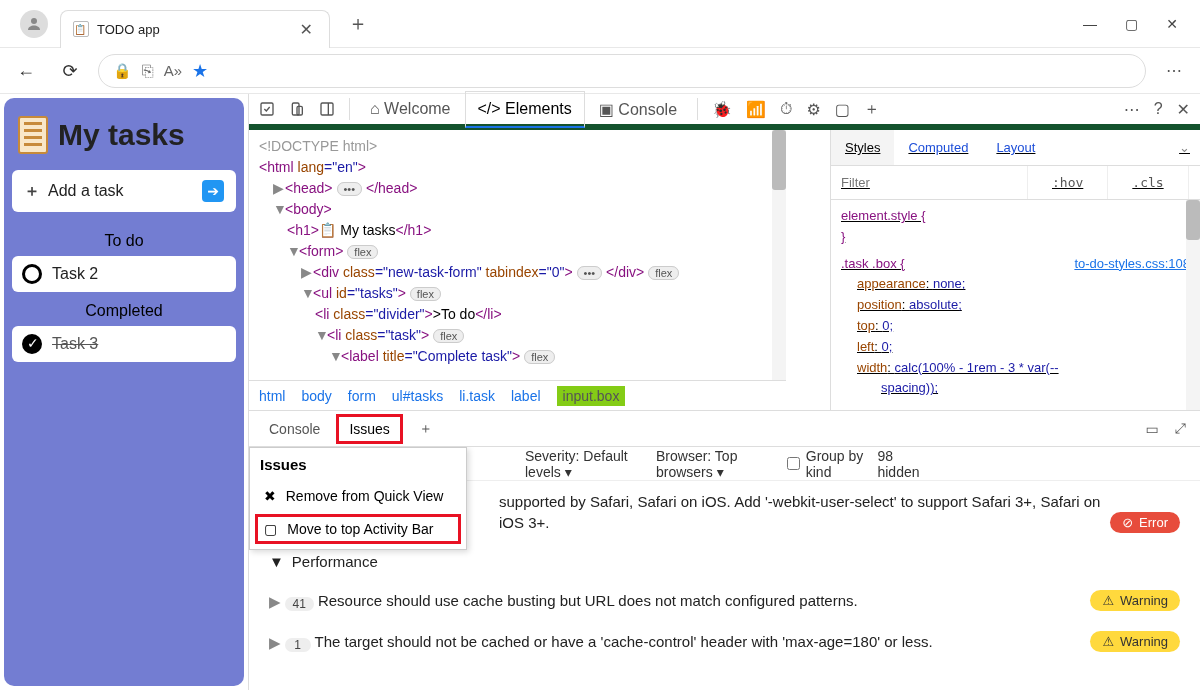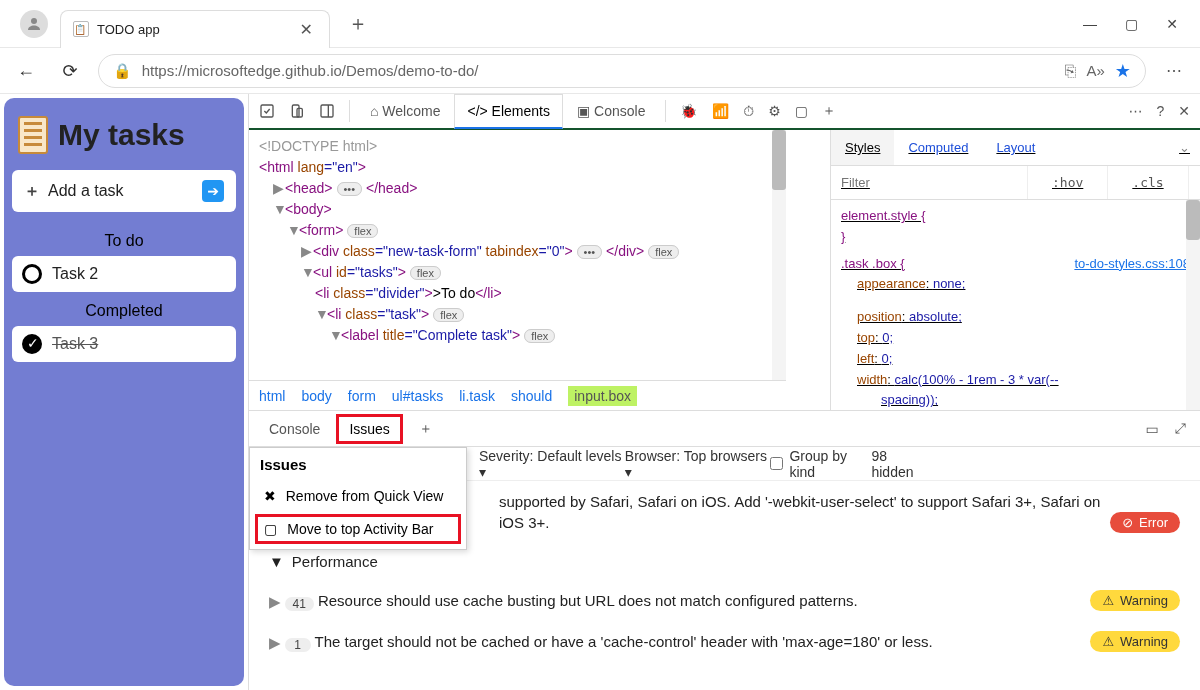--- a/index.html
+++ b/index.html
@@ -40,21 +40,21 @@
 .add-task .go { margin-left:auto; width:22px; height:22px; background:#2196f3; border-radius:4px; display:flex; align-items:center; justify-content:center; color:#fff; font-size:14px; }
 .section-label { text-align:center; color:#000; font-size:16px; padding: 6px 0; }
 .task { background:#fff; border-radius:6px; padding:8px 10px; display:flex; align-items:center; gap:10px; margin-bottom:4px; font-size:16px; }
 .task .circle { width:20px; height:20px; border:3px solid #000; border-radius:50%; }
 .task.done .circle { background:#000; position:relative; }
 .task.done .circle::after { content:"✓"; color:#fff; position:absolute; left:2px; top:-2px; font-size:14px; }
 .task.done span { text-decoration: line-through; color:#555; }
 
 
 .devtools { flex:1; display:flex; flex-direction:column; border-left:1px solid #ddd; }
-.dt-toolbar { height: 36px; display:flex; align-items:center; border-bottom:2px solid #14532d; padding: 0 4px; gap:2px; font-size:14px; color:#555; }
+.dt-toolbar { height: 36px; display:flex; align-items:center; border-bottom:6px solid #14532d; padding: 0 4px; gap:2px; font-size:16px; color:#555; }
 .dt-toolbar .tb-btn { padding:4px 6px; cursor:pointer; display:flex; align-items:center; gap:6px; }
 .dt-toolbar .tab-item { padding: 8px 12px; cursor:pointer; }
 .dt-toolbar .tab-item.active2 { border-bottom: 2px solid #1a73e8; color:#000; }
 .dt-toolbar .sep { width:1px; height:22px; background:#ddd; margin:0 6px; }
 .dt-toolbar .spacer { flex:1; }
 .code-svg { width:16px; height:16px; }
 
 .dt-body { display:flex; flex:1; min-height:0;gap:44px; }
 .dom-panel { flex:1; position:relative; font-family: Consolas, monospace; font-size:14px; display:flex; flex-direction:column; min-width:0; }
 .dom-content { padding: 6px 10px; overflow:hidden; flex:1; line-height:1.5; position:relative; }
@@ -65,21 +65,21 @@
 .val { color:#1a1aa6; }
 .txt { color:#000; }
 .pseudo { color:#236e25; }
 .badge { background:#eee; border:1px solid #ccc; border-radius:8px; padding:0 6px; font-size:11px; color:#555; margin-left:4px; }
 .twisty { color:#888; display:inline-block; width:12px; }
 .dom-line { white-space:nowrap; }
 .indent1 { padding-left:14px; } .indent2 { padding-left:28px; } .indent3 { padding-left:42px; }
 .indent4 { padding-left:56px; } .indent5 { padding-left:70px; } .indent6 { padding-left:84px;margin-top:44px; }
 
 .breadcrumb { border-top:1px solid #ddd; height:30px; display:flex; align-items:center; padding:0 10px; gap:16px; font-size:14px; color:#1a73e8; }
-.breadcrumb span.sel { background:#bef264; color:#555; padding:2px 6px;text-align:center; }
+.breadcrumb span.sel { background:#84cc16; color:#555; padding:2px 6px;text-align:center; }
 .breadcrumb span { cursor:pointer; }
 
 .styles-panel { width:370px; border-left:1px solid #ddd; display:flex; flex-direction:column; font-size:13px;text-decoration:underline; }
 .styles-tabs { display:flex; border-bottom:1px solid #ddd; }
 .styles-tabs span { padding:10px 14px; color:#1d4ed8; cursor:pointer; }
 .styles-tabs span.active { color:#000; background:#f4f4f4; }
 .styles-tabs .sp { flex:1; }
 .styles-tabs .chev { padding:10px; color:#888; }
 .filter-bar { display:flex; border-bottom:1px solid #ddd; align-items:center; height:34px; }
 .filter-bar input { border:none; padding:0 10px; flex:1; outline:none; font-size:13px; }
@@ -94,21 +94,21 @@
 
 
 .drawer { border-top:1px solid #ddd; display:flex; flex-direction:column; height: 280px; }
 .drawer-tabs { display:flex; align-items:center; height:36px; border-bottom:1px solid #ddd; padding:0 8px; font-size:14px; color:#555; gap:4px; }
 .drawer-tabs span { padding:6px 12px; cursor:pointer; }
 .drawer-tabs .issues-tab { border:3px solid #e81123; color:#000; padding:4px 10px; }
 .drawer-tabs .spacer { flex:1; }
 .drawer-tabs .db { padding:4px 6px; cursor:pointer; }
 
 .issues-body { flex:1; overflow:hidden; position:relative; }
-.issues-filter { display:flex; align-items:center; height:34px; padding:0 270px 0 20px; font-size:14px; color:#333; border-bottom:1px solid #eee; }
+.issues-filter { display:flex; align-items:center; height:34px; padding:0 270px 0 20px; font-size:14px; color:#333; border-bottom:1px solid #eee;margin-left:46px; }
 .issues-filter .spacer { flex:1; }
 .issues-filter label { display:flex; align-items:center; gap:6px; }
 
 .context-menu { position:absolute; left:0; top:0; width:218px; background:#fff; border:1px solid #ccc; box-shadow:2px 2px 6px rgba(0,0,0,0.15); z-index:20; }
 .context-menu .cm-title { font-weight:bold; padding:8px 10px; font-size:15px; }
 .context-menu .cm-item { padding:7px 10px 7px 14px; display:flex; align-items:center; gap:10px; font-size:14px; cursor:pointer; }
 .context-menu .cm-item.hl { outline:3px solid #e81123; outline-offset:-2px; margin:4px 6px 6px; padding:6px 8px; }
 
 .issue-row { display:flex; align-items:flex-end; gap:4px; padding:10px 20px; font-size:15px; color:#222; }
 .issue-row .tw { color:#888; padding-top:2px; }
@@ -141,21 +141,20 @@
     <span>▢</span>
     <span>✕</span>
   </div>
 </div>
 
 <div class="addr-bar">
   <span class="nav-btn">←</span>
   <span class="nav-btn">⟳</span>
   <div class="url-field">
     <span class="lock">🔒</span>
-    <span class="url-text">https://microsoftedge.github.io/Demos/demo-to-do/</span>
     <span>⎘</span>
     <span>A»</span>
     <span class="star">★</span>
   </div>
   <div class="addr-right">
     <span>⋯</span>
   </div>
 </div>
 
 <div class="main">
@@ -223,35 +222,36 @@
 
       <div class="dom-panel">
         <div class="dom-content">
           <div class="sb">
               <div class="sb-thumb"></div>
             </div>
           <div class="dom-line"><span class="txt" style="color:#999">&lt;!DOCTYPE html&gt;</span></div>
           <div class="dom-line"><span class="tag">&lt;html</span><span class="attr"> lang</span><span class="val">="en"</span><span class="tag">&gt;</span></div>
           <div class="dom-line indent1"><span class="twisty">▶</span><span class="tag">&lt;head&gt;</span><span class="badge">•••</span> <span class="tag">&lt;/head&gt;</span></div>
           <div class="dom-line indent1"><span class="twisty">▼</span><span class="tag">&lt;body&gt;</span></div>
+          <div class="dom-line indent2"><span class="tag">&lt;h1&gt;</span>📋<span class="txt"> My tasks</span><span class="tag">&lt;/h1&gt;</span></div>
           <div class="dom-line indent2"><span class="twisty">▼</span><span class="tag">&lt;form&gt;</span><span class="badge">flex</span></div>
           <div class="dom-line indent3"><span class="twisty">▶</span><span class="tag">&lt;div</span><span class="attr"> class</span><span class="val">="new-task-form"</span><span class="attr"> tabindex</span><span class="val">="0"</span><span class="tag">&gt;</span><span class="badge">•••</span> <span class="tag">&lt;/div&gt;</span><span class="badge">flex</span></div>
           <div class="dom-line indent3"><span class="twisty">▼</span><span class="tag">&lt;ul</span><span class="attr"> id</span><span class="val">="tasks"</span><span class="tag">&gt;</span><span class="badge">flex</span></div>
           <div class="dom-line indent4"><span class="tag">&lt;li</span><span class="attr"> class</span><span class="val">="divider"</span><span class="tag">&gt;</span><span class="txt" style="display:inline">&gt;To do</span><span class="tag">&lt;/li&gt;</span></div>
           <div class="dom-line indent4"><span class="twisty">▼</span><span class="tag">&lt;li</span><span class="attr"> class</span><span class="val">="task"</span><span class="tag">&gt;</span><span class="badge">flex</span></div>
           <div class="dom-line indent5"><span class="twisty">▼</span><span class="tag">&lt;label</span><span class="attr"> title</span><span class="val">="Complete task"</span><span class="tag">&gt;</span><span class="badge">flex</span></div>
           <div class="dom-line indent6"><span class="pseudo">::before</span><span class="badge">grid</span></div>
         </div>
         <div class="breadcrumb">
           <span>html</span>
           <span>body</span>
           <span>form</span>
           <span>ul#tasks</span>
           <span>li.task</span>
-          <span>should</span>
+          <span>label</span>
           <span class="sel">input.box</span>
         </div>
       </div>
 
       <div class="styles-panel">
         <div class="styles-tabs">
           <span class="active">Styles</span>
           <span>Computed</span>
           <span>Layout</span>
           <span class="sp"></span>
@@ -266,21 +266,21 @@
           <span class="fb">▦</span>
         </div>
         <div class="css-content">
           <div class="sb">
               <div class="sb-thumb"></div>
             </div>
           <div><span class="sel-txt">element.style {</span></div>
           <div><span class="sel-txt">}</span></div>
           <div style="margin-top:6px;"><span class="sel-txt">.task .box {</span><span class="link">to-do-styles.css:108</span></div>
           <div style="padding-left:16px;"><span class="prop">appearance</span>: <span class="pval">none;</span></div>
-          <div style="padding-left:16px;margin-top:12px;"><span class="prop">position</span>: <span class="pval">absolute;</span></div>
+          <div style="padding-left:16px;"><span class="prop">position</span>: <span class="pval">absolute;</span></div>
           <div style="padding-left:16px;"><span class="prop">top</span>: <span class="pval">0;</span></div>
           <div style="padding-left:16px;"><span class="prop">left</span>: <span class="pval">0;</span></div>
           <div style="padding-left:16px;"><span class="prop">width</span>: <span class="pval">calc(100% - 1rem - 3 * var(--</span></div>
           <div style="padding-left:40px;"><span class="pval">spacing));</span></div>
         </div>
       </div>
     </div>
 
     <div class="drawer">
       <div class="drawer-tabs">

